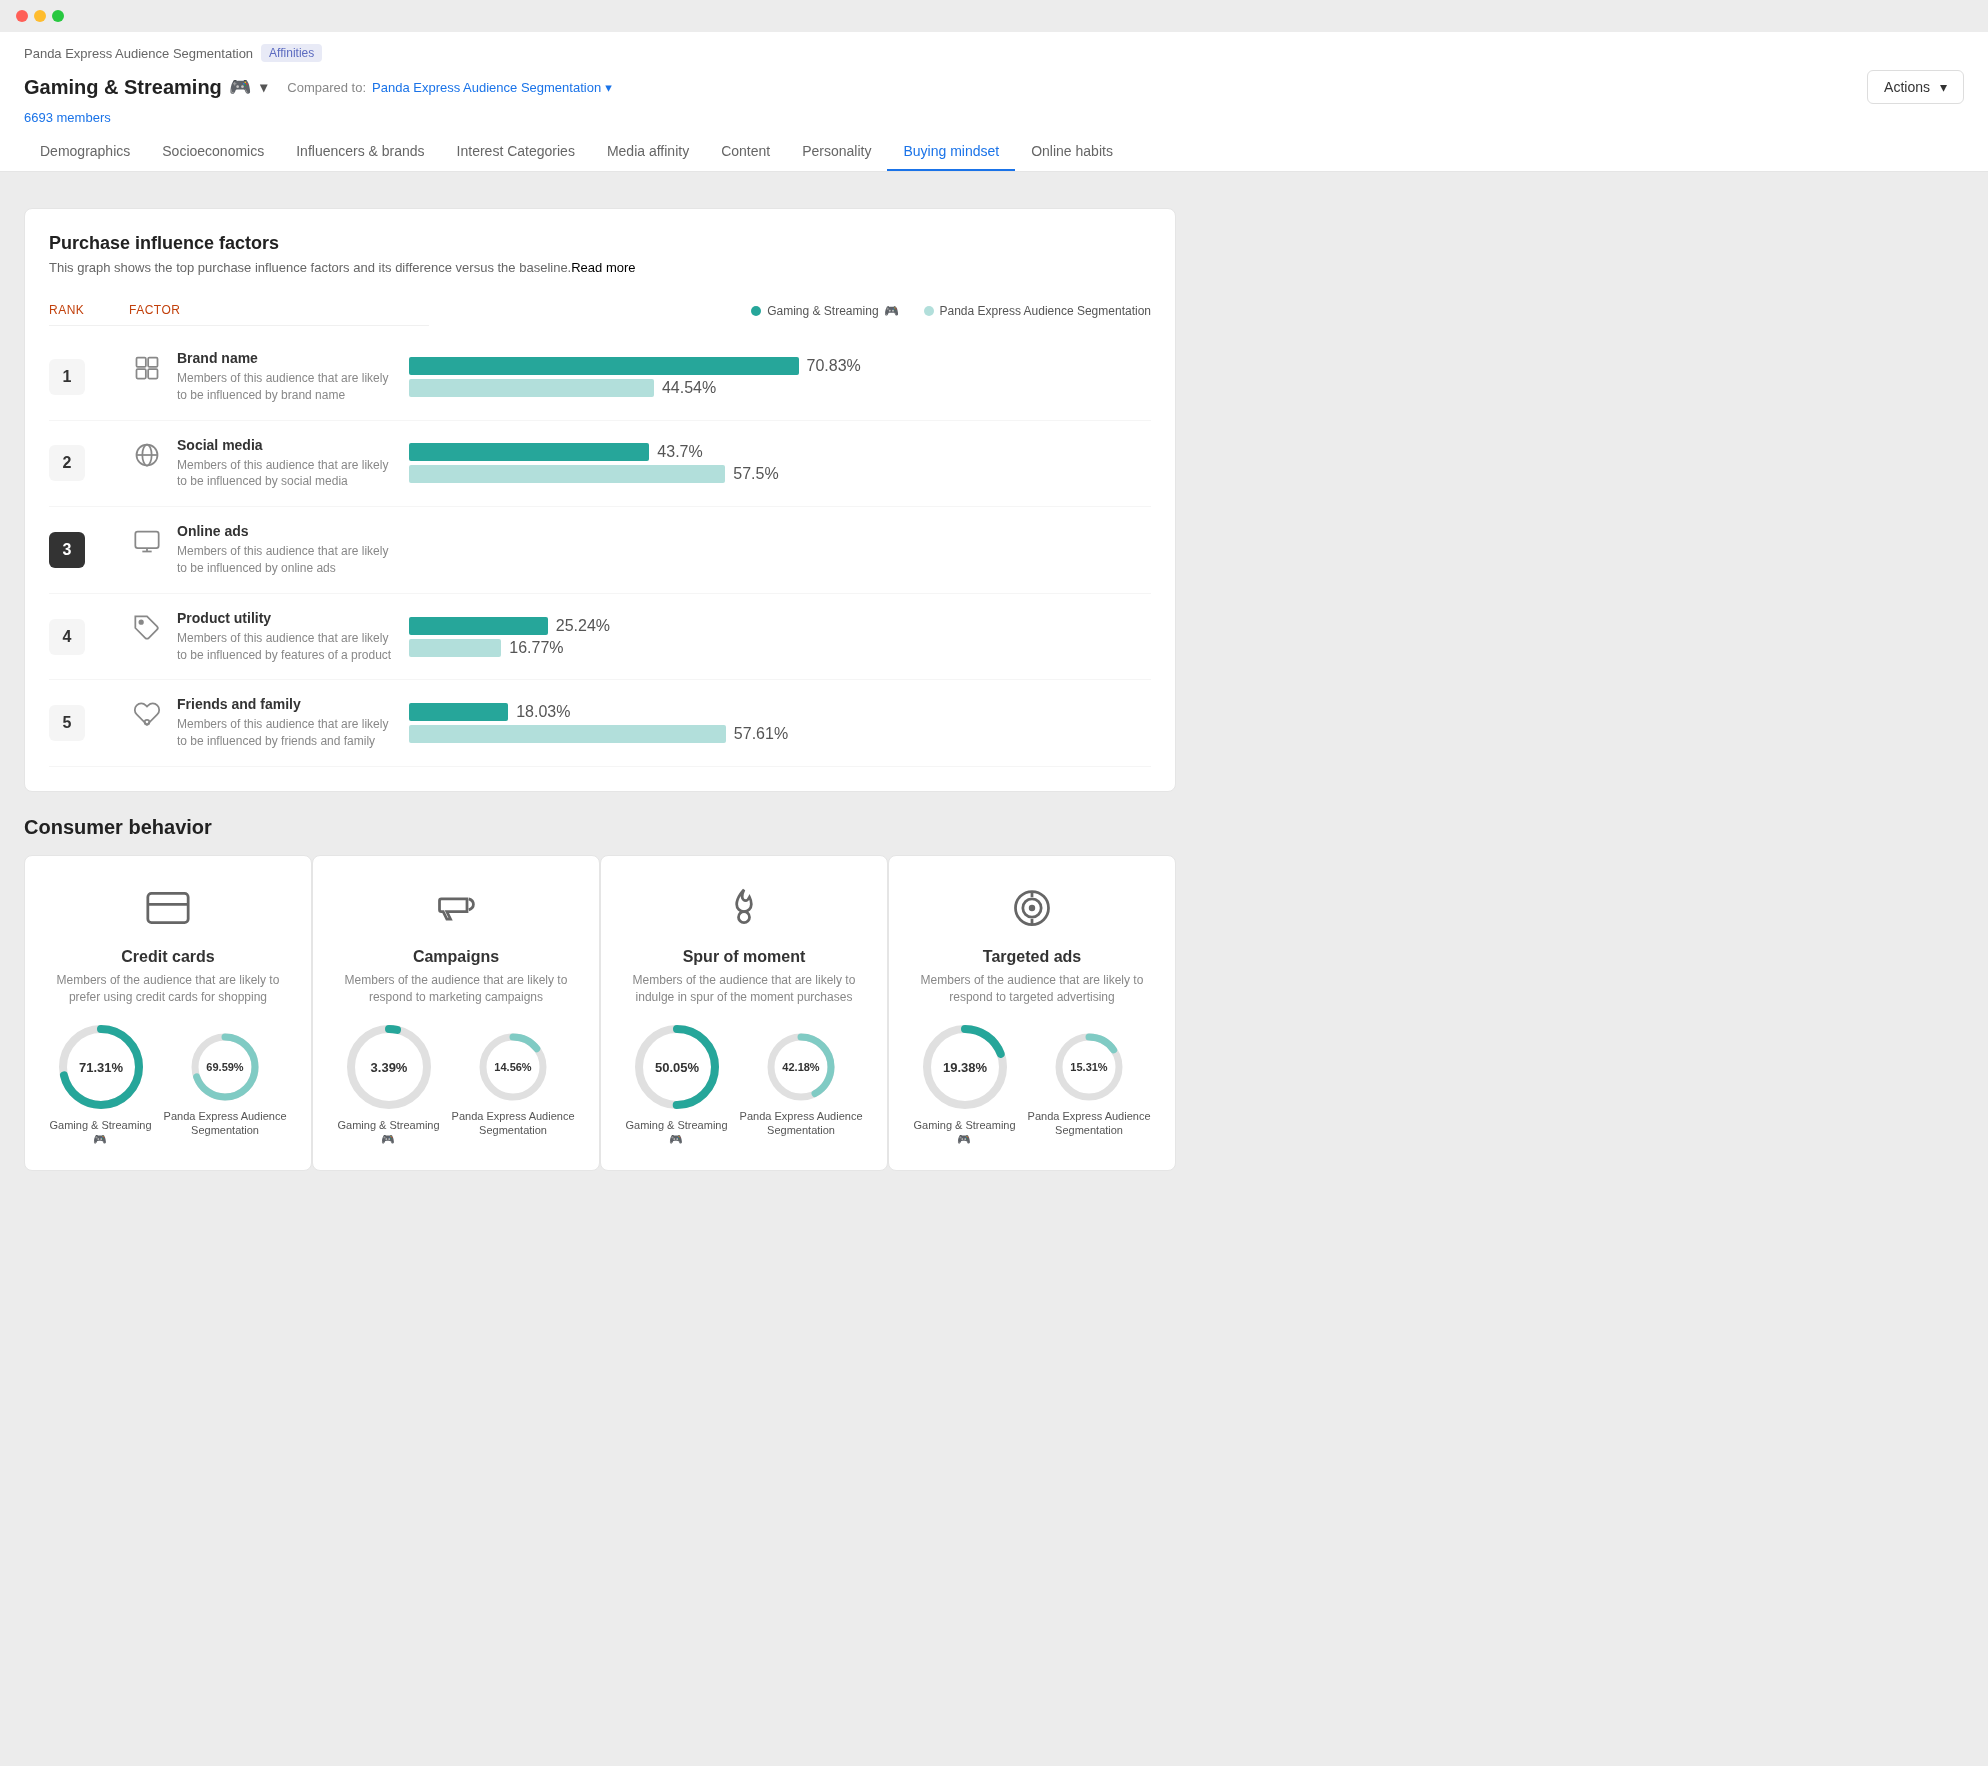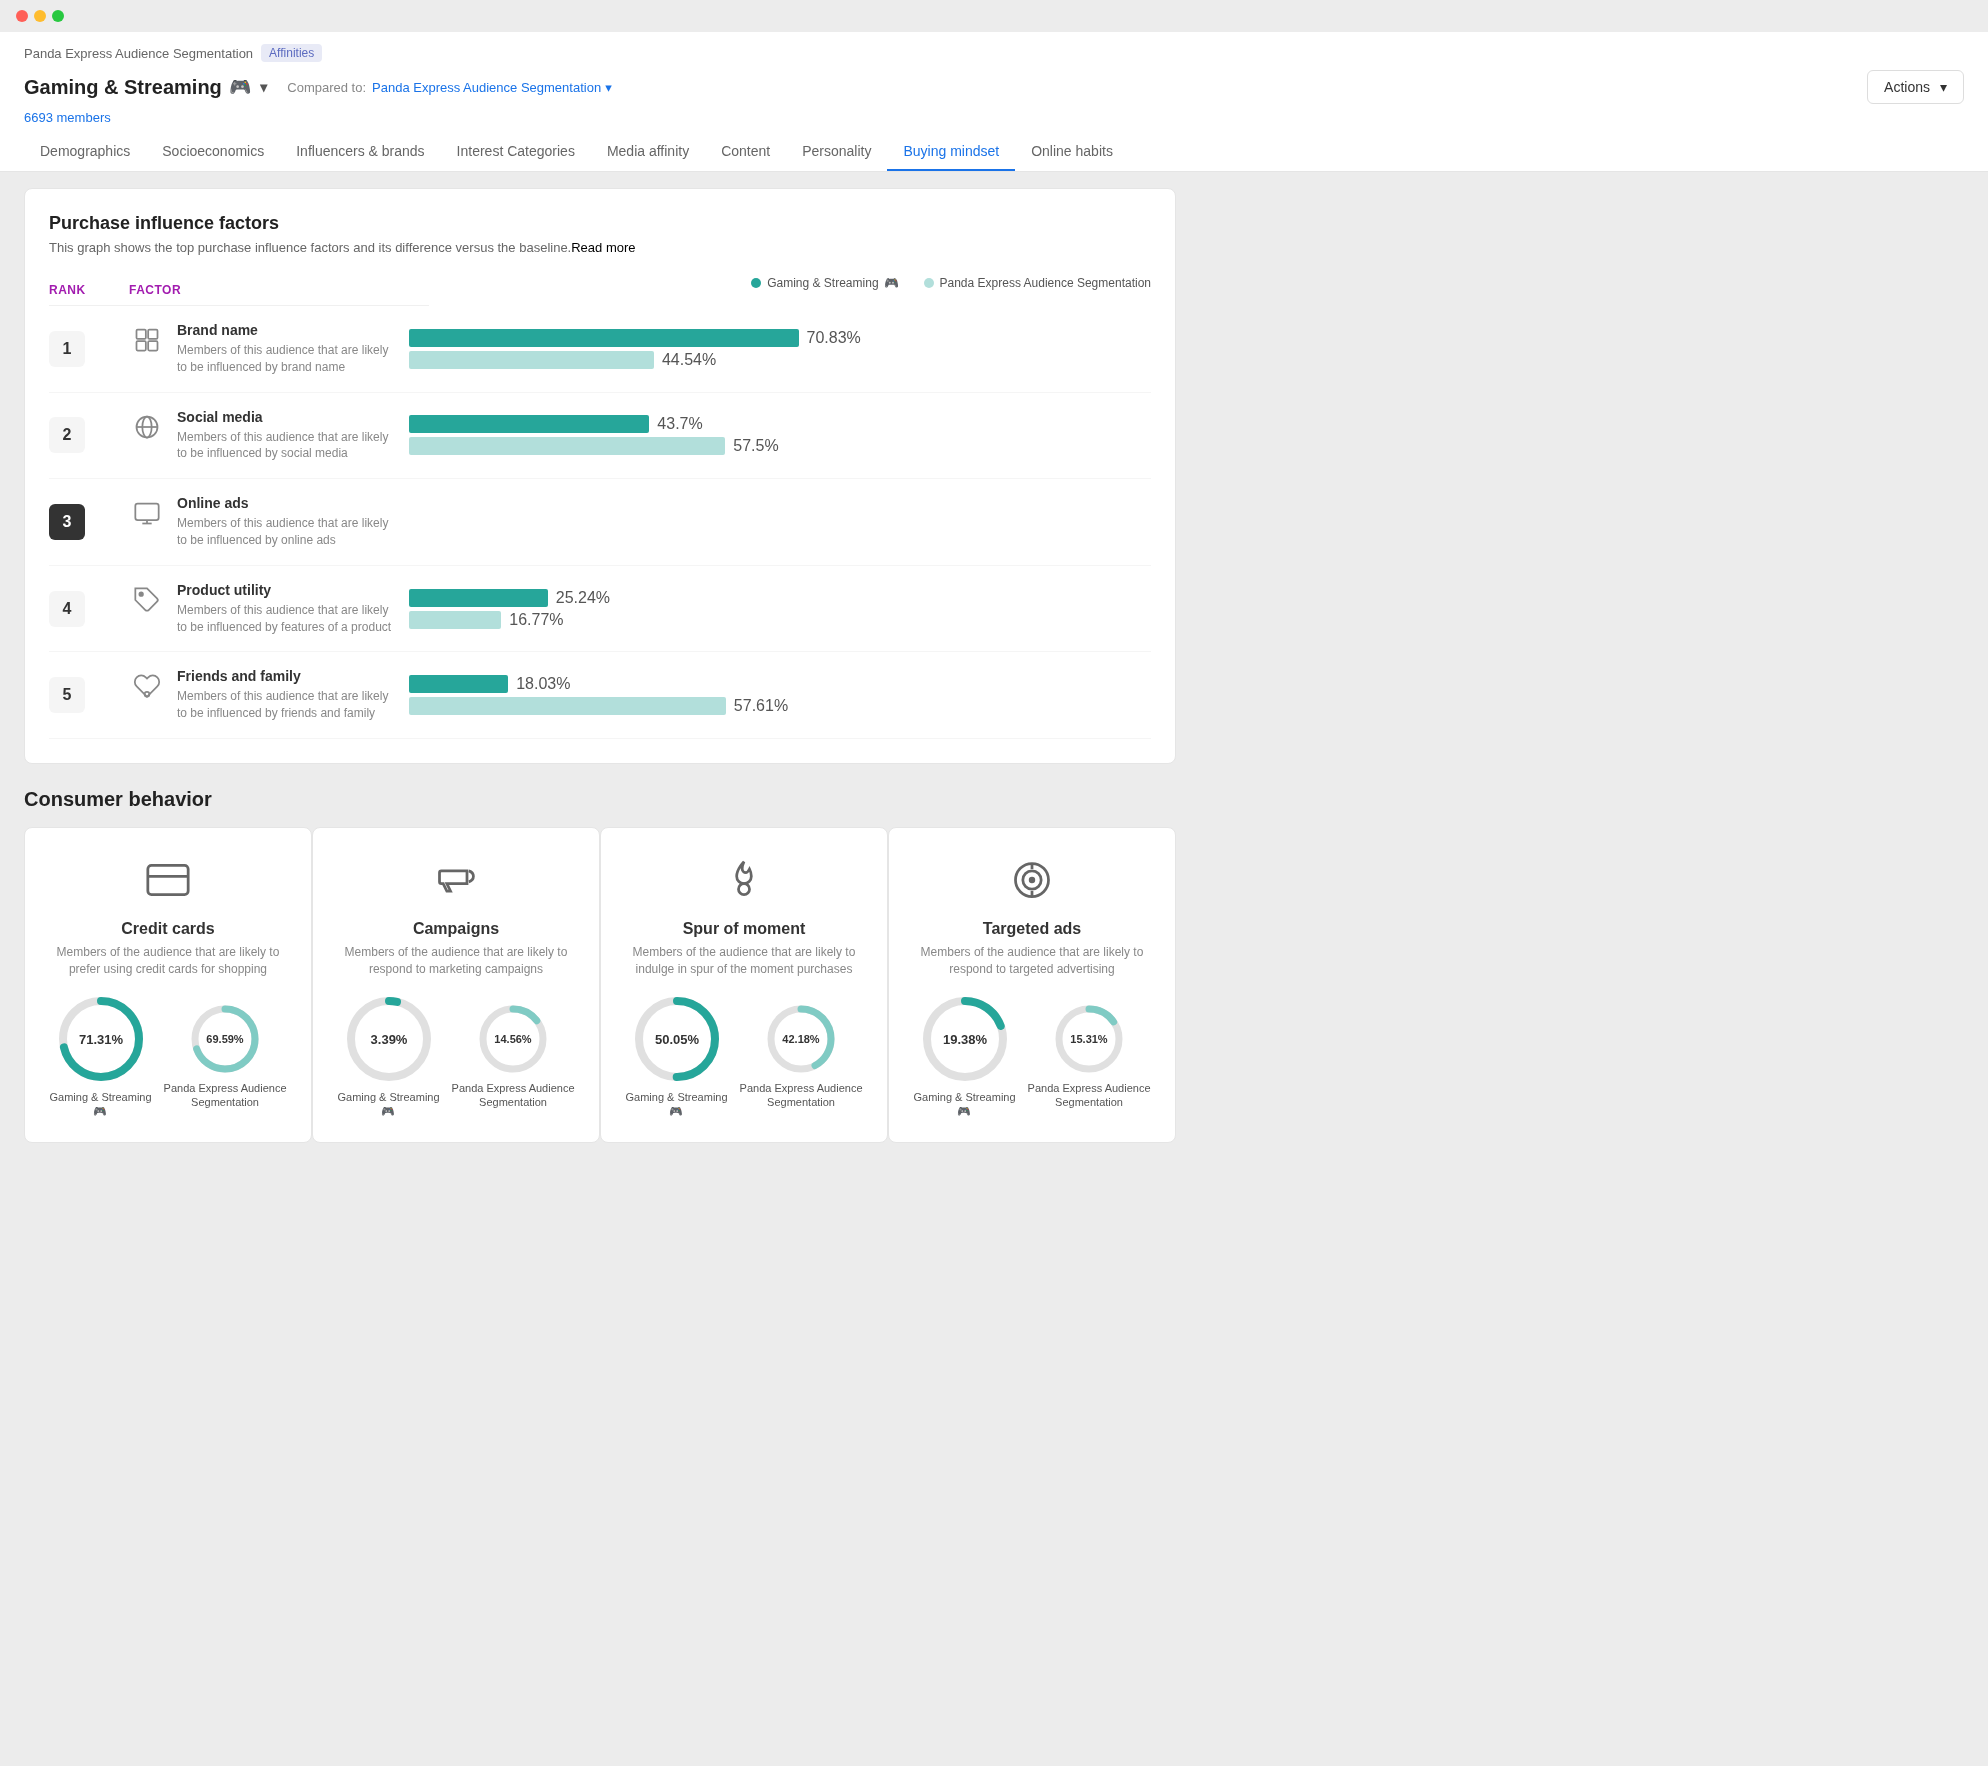--- a/index.html
+++ b/index.html
@@ -20,34 +20,34 @@
     .compared-to { display: flex; align-items: center; gap: 6px; font-size: 13px; color: #888; margin-left: 16px; }
     .compared-link { color: #1a73e8; cursor: pointer; display: flex; align-items: center; gap: 4px; }
     .title-left { display: flex; align-items: center; gap: 4px; }
     .members-count { color: #1a73e8; font-size: 13px; font-weight: 500; margin-bottom: 4px; }
     .actions-btn { display: flex; align-items: center; gap: 10px; border: 1px solid #ddd; background: #fff; padding: 8px 16px; border-radius: 6px; cursor: pointer; font-size: 14px; color: #333; }
     
     .nav-tabs { display: flex; gap: 0; border-bottom: none; margin-top: 8px; }
     .nav-tab { padding: 10px 16px; font-size: 14px; color: #666; cursor: pointer; border-bottom: 2px solid transparent; white-space: nowrap; }
     .nav-tab.active { color: #1a73e8; border-bottom: 2px solid #1a73e8; font-weight: 500; }
 
-    .main-content { padding: 16px 24px; max-width: 1200px; }
+    .main-content { padding: 36px 24px; max-width: 1200px; }
     
     .card { background: #fff; border-radius: 8px; border: 1px solid #e5e5e5; padding: 24px; margin-bottom: 24px; }
     .card-title { font-size: 18px; font-weight: 600; color: #222; margin-bottom: 6px; }
     .card-subtitle { font-size: 13px; color: #666; margin-bottom: 20px; }
     .card-subtitle a { color: #000000; text-decoration: none; }
 
     .chart-legend { display: flex; align-items: center; gap: 24px; margin-bottom: 16px; justify-content: flex-end; }
     .legend-item { display: flex; align-items: center; gap: 6px; font-size: 12px; color: #555; }
     .legend-dot { width: 10px; height: 10px; border-radius: 50%; }
     .legend-dot-teal { background: #26a69a; }
     .legend-dot-light { background: #b2dfdb; }
 
-    .table-header { display: grid; grid-template-columns: 80px 280px 1fr; font-size: 12px; color: #a21caf; font-weight: 700; text-transform: uppercase; letter-spacing: 0.5px; padding: 8px 0; border-bottom: 1px solid #f0f0f0; }
+    .table-header { display: grid; grid-template-columns: 80px 280px 1fr; font-size: 12px; color: #c2410c; font-weight: 400; text-transform: uppercase; letter-spacing: 0.5px; padding: 8px 0; border-bottom: 1px solid #f0f0f0; margin-bottom: 8px; }
 
     .factor-row { display: grid; grid-template-columns: 80px 280px 1fr; align-items: center; padding: 16px 0; border-bottom: 1px solid #f5f5f5; }
     .rank-badge { width: 36px; height: 36px; border-radius: 6px; background: #f5f5f5; display: flex; align-items: center; justify-content: center; font-weight: 700; font-size: 16px; color: #333; }
     .rank-badge.rank-3 { background: #333; color: #fff; }
     .factor-info { display: flex; align-items: flex-start; gap: 12px; padding-right: 16px; }
     .factor-icon { width: 36px; height: 36px; display: flex; align-items: center; justify-content: center; color: #888; flex-shrink: 0; }
     .factor-name { font-size: 14px; font-weight: 600; color: #333; margin-bottom: 4px; }
     .factor-desc { font-size: 12px; color: #888; line-height: 1.4; }
     .bar-container { display: flex; flex-direction: column; gap: 4px; justify-content: center; }
     .bar-row { display: flex; align-items: center; gap: 8px; }

